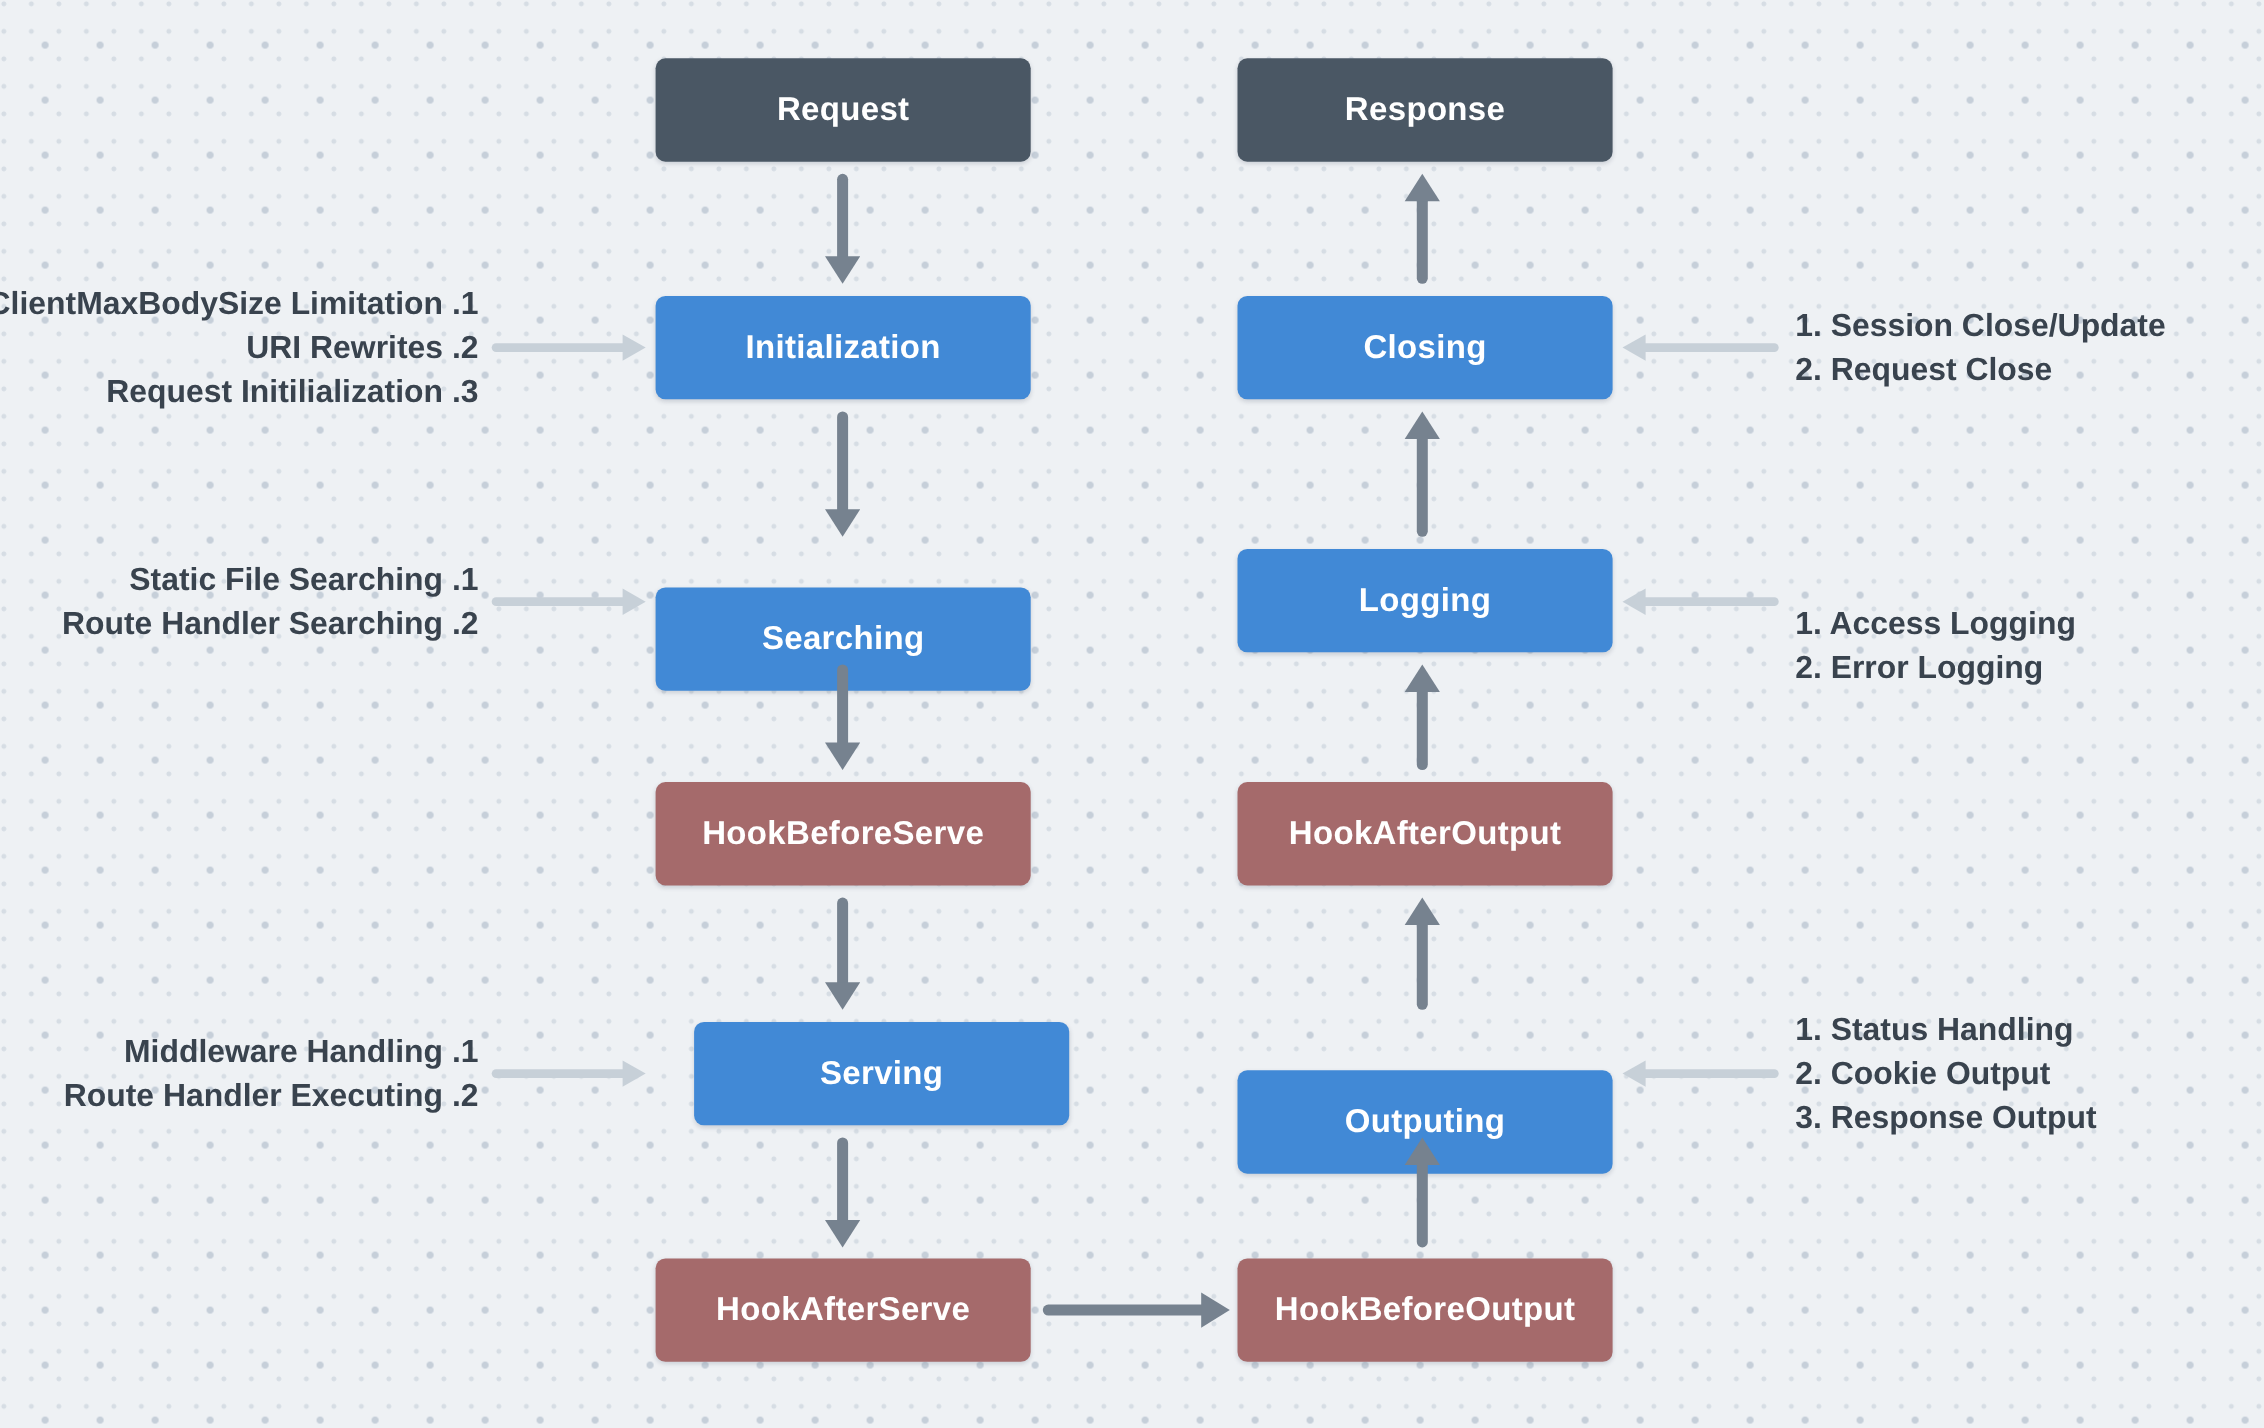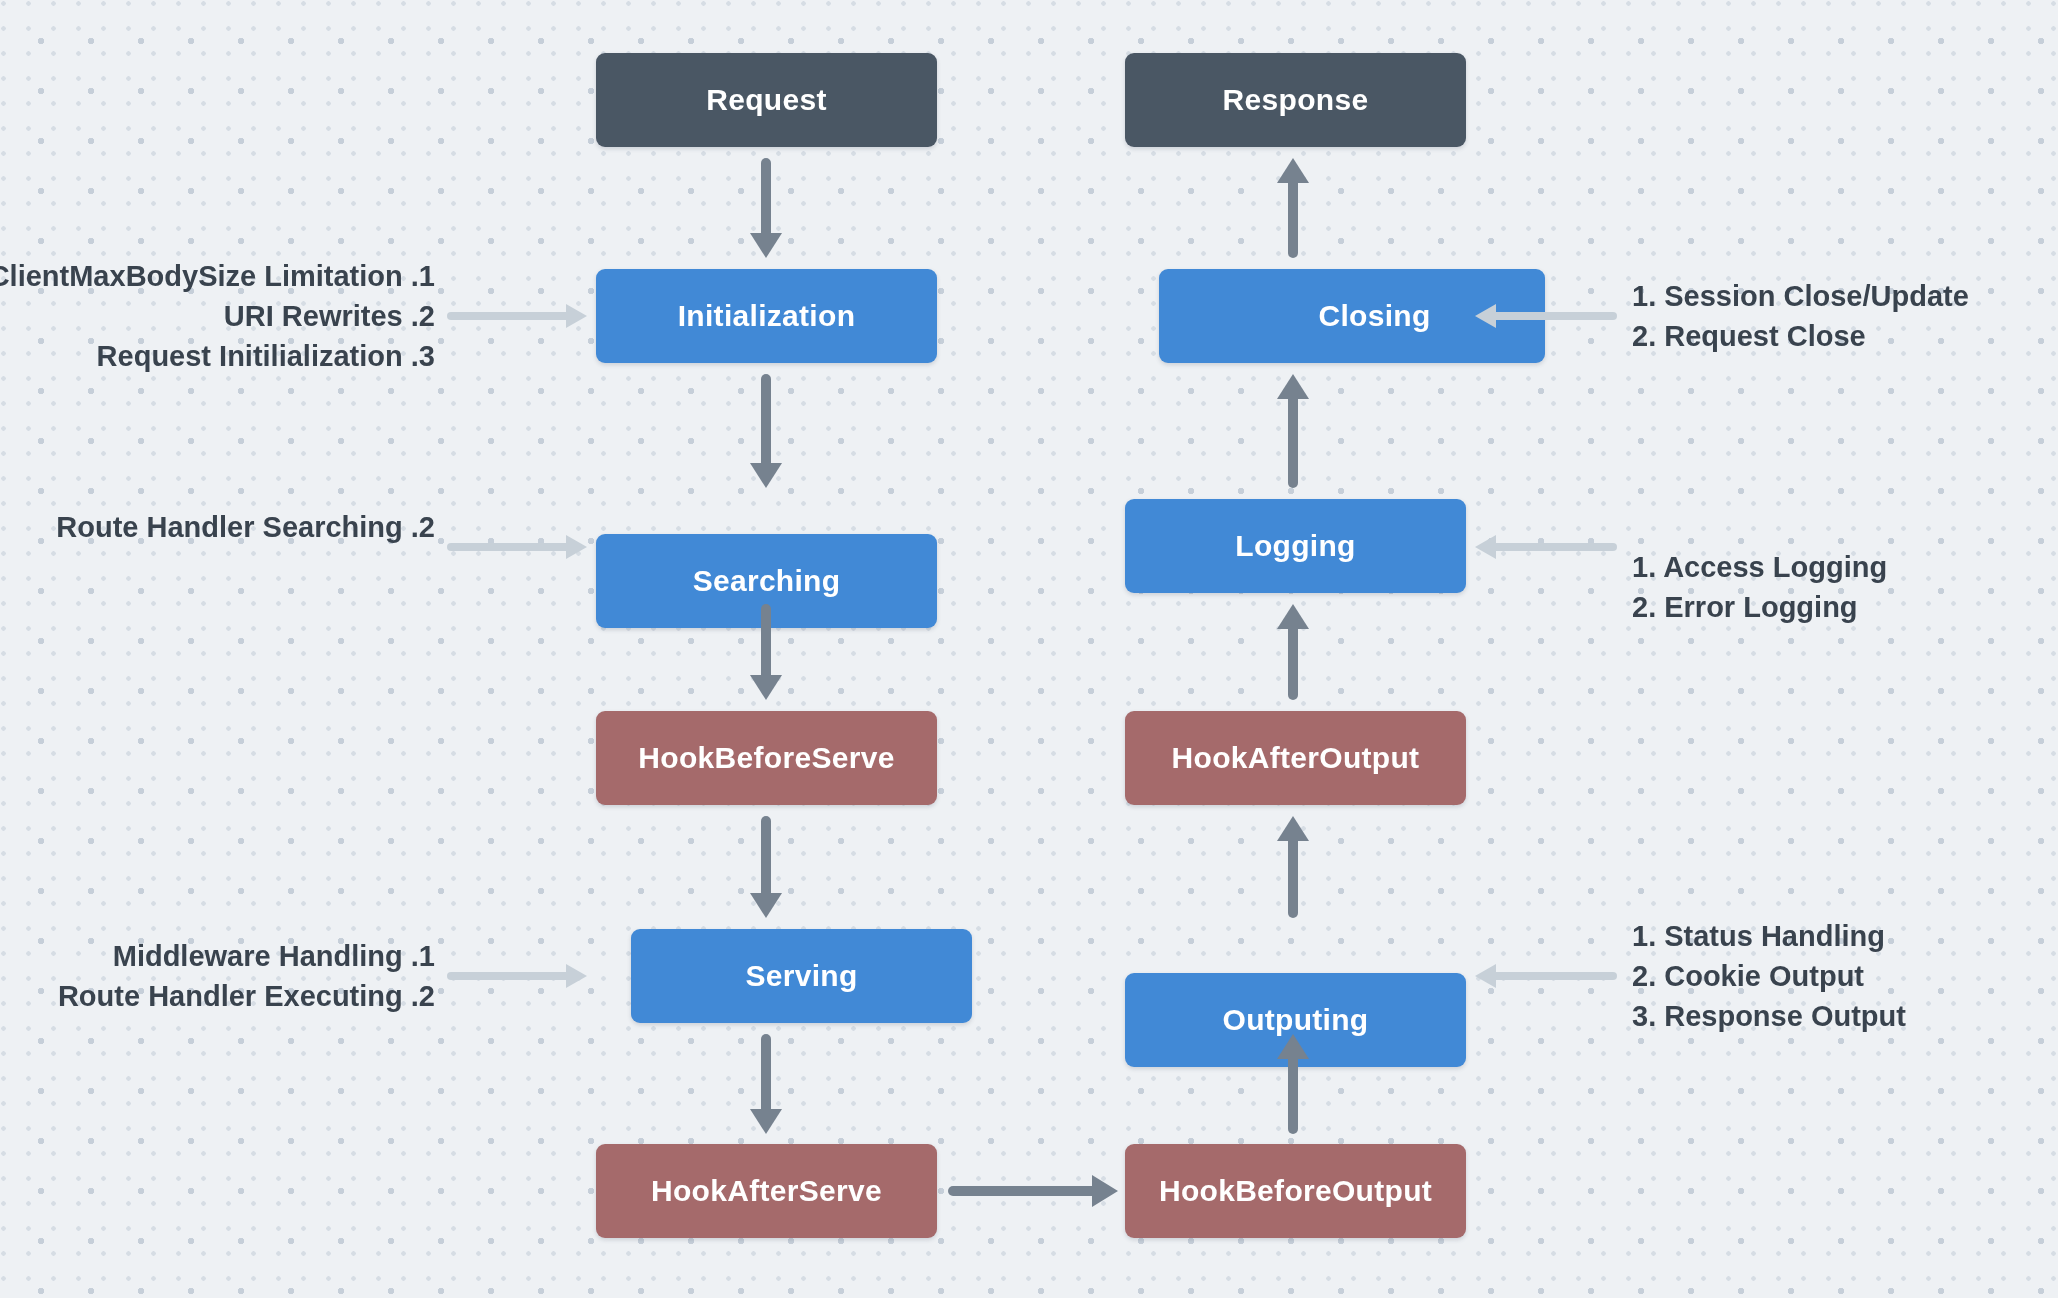--- a/index.html
+++ b/index.html
@@ -105,21 +105,21 @@
 <div class="canvas">
 
   <div class="box dark" style="left:596px; top:53px;">Request</div>
   <div class="box blue" style="left:596px; top:269px;">Initialization</div>
   <div class="box blue" style="left:596px; top:499px;margin-top:35px;">Searching</div>
   <div class="box red" style="left:596px; top:711px;">HookBeforeServe</div>
   <div class="box blue" style="left:631px; top:929px;">Serving</div>
   <div class="box red" style="left:596px; top:1144px;">HookAfterServe</div>
 
   <div class="box dark" style="left:1125px; top:53px;">Response</div>
-  <div class="box blue" style="left:1159px; top:269px;padding-left:45px;">Closing</div>
+  <div class="box blue" style="left:1125px; top:269px;">Closing</div>
   <div class="box blue" style="left:1125px; top:499px;">Logging</div>
   <div class="box red" style="left:1125px; top:711px;">HookAfterOutput</div>
   <div class="box blue" style="left:1125px; top:929px;margin-top:44px;">Outputing</div>
   <div class="box red" style="left:1125px; top:1144px;">HookBeforeOutput</div>
 
   <div class="av down" style="left:749px; top:158px;  height:100px;"></div>
   <div class="av down" style="left:749px; top:374px;  height:114px;"></div>
   <div class="av down" style="left:749px; top:604px;  height:96px;"></div>
   <div class="av down" style="left:749px; top:816px;  height:102px;"></div>
   <div class="av down" style="left:749px; top:1034px; height:100px;"></div>
@@ -139,20 +139,21 @@
   <div class="sa toleft" style="left:1475px; top:301px; width:142px;"></div>
   <div class="sa toleft" style="left:1475px; top:532px; width:142px;"></div>
   <div class="sa toleft" style="left:1475px; top:961px; width:142px;"></div>
 
   <div class="note alignright" style="right:1623px; top:256px;">
     <div>ClientMaxBodySize Limitation .1</div>
     <div>URI Rewrites .2</div>
     <div>Request Initilialization .3</div>
   </div>
   <div class="note alignright" style="right:1623px; top:507px;">
+    <div>Static File Searching .1</div>
     <div>Route Handler Searching .2</div>
   </div>
   <div class="note alignright" style="right:1623px; top:936px;">
     <div>Middleware Handling .1</div>
     <div>Route Handler Executing .2</div>
   </div>
 
   <div class="note alignleft" style="left:1632px; top:276px;">
     <div>1. Session Close/Update</div>
     <div>2. Request Close</div>

